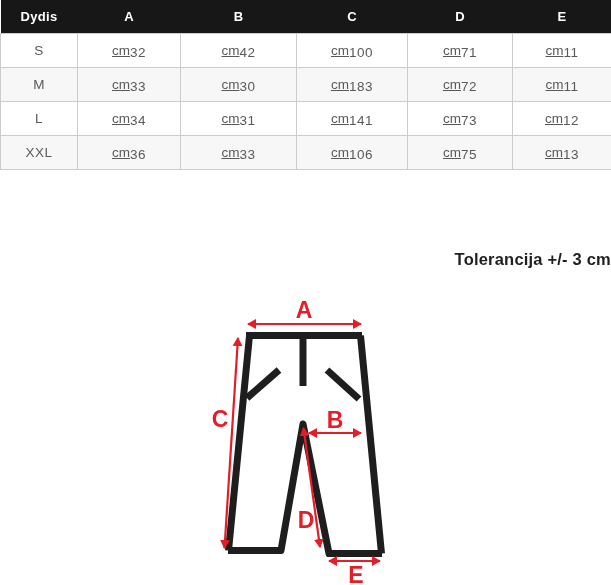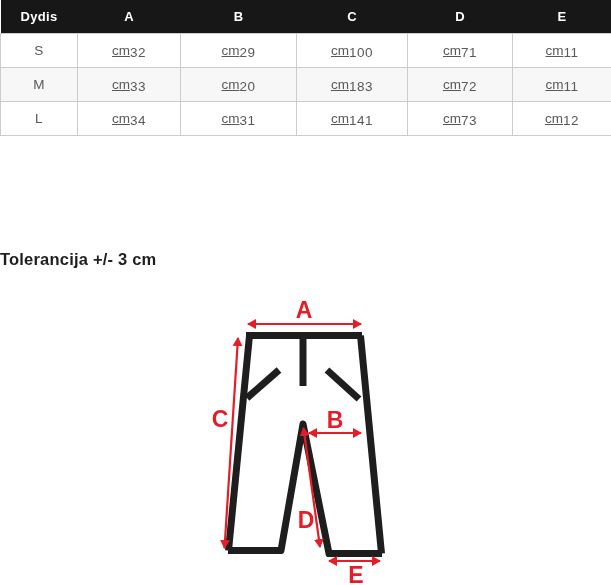--- a/index.html
+++ b/index.html
@@ -41,21 +41,21 @@
   table.size-table tbody tr:nth-child(even) td { background: #f7f7f7; }
   td .cm { font-size: 13.5px; text-decoration: underline; }
   td .num { font-size: 13.5px; position: relative; top: 2.5px; letter-spacing: .5px; }
   td.size-cell { font-size: 13px; letter-spacing: .5px; }
 
   
   .tolerance {
     position: absolute;
     top: 250px; left: 0;
     width: 611px;
-    text-align: left;
+    text-align: right;
     font-size: 16.5px;
     font-weight: 700;
     color: #1f1f1f;
     letter-spacing: .2px;
   }
 
   
   svg.diagram {
     position: absolute;
     top: 285px; left: 0;
@@ -86,40 +86,48 @@
       <th>B</th>
       <th>C</th>
       <th>D</th>
       <th>E</th>
     </tr>
   </thead>
   <tbody>
       <tr>
         <td class="size-cell">S</td>
         <td><span class="cm">cm</span><span class="num">32</span></td>
-        <td><span class="cm">cm</span><span class="num">29</span></td>
+        <td><span class="cm">cm</span><span class="num">42</span></td>
         <td><span class="cm">cm</span><span class="num">100</span></td>
         <td><span class="cm">cm</span><span class="num">71</span></td>
         <td><span class="cm">cm</span><span class="num">11</span></td>
       </tr>
       <tr>
         <td class="size-cell">M</td>
         <td><span class="cm">cm</span><span class="num">33</span></td>
-        <td><span class="cm">cm</span><span class="num">20</span></td>
+        <td><span class="cm">cm</span><span class="num">30</span></td>
         <td><span class="cm">cm</span><span class="num">183</span></td>
         <td><span class="cm">cm</span><span class="num">72</span></td>
         <td><span class="cm">cm</span><span class="num">11</span></td>
       </tr>
       <tr>
         <td class="size-cell">L</td>
         <td><span class="cm">cm</span><span class="num">34</span></td>
         <td><span class="cm">cm</span><span class="num">31</span></td>
         <td><span class="cm">cm</span><span class="num">141</span></td>
         <td><span class="cm">cm</span><span class="num">73</span></td>
         <td><span class="cm">cm</span><span class="num">12</span></td>
+      </tr>
+      <tr>
+        <td class="size-cell">XXL</td>
+        <td><span class="cm">cm</span><span class="num">36</span></td>
+        <td><span class="cm">cm</span><span class="num">33</span></td>
+        <td><span class="cm">cm</span><span class="num">106</span></td>
+        <td><span class="cm">cm</span><span class="num">75</span></td>
+        <td><span class="cm">cm</span><span class="num">13</span></td>
       </tr>
     </tbody>
 </table>
 
 <div class="tolerance">Tolerancija +/- 3 cm</div>
 
 <svg class="diagram" width="611" height="300" viewBox="0 0 611 300">
   <defs>
     <marker id="ah" markerUnits="userSpaceOnUse" markerWidth="11" markerHeight="11" refX="8" refY="5" orient="auto-start-reverse">
       <path d="M0,0 L9,5 L0,10 Z" class="ah-fill" fill="#e41e28"></path>

